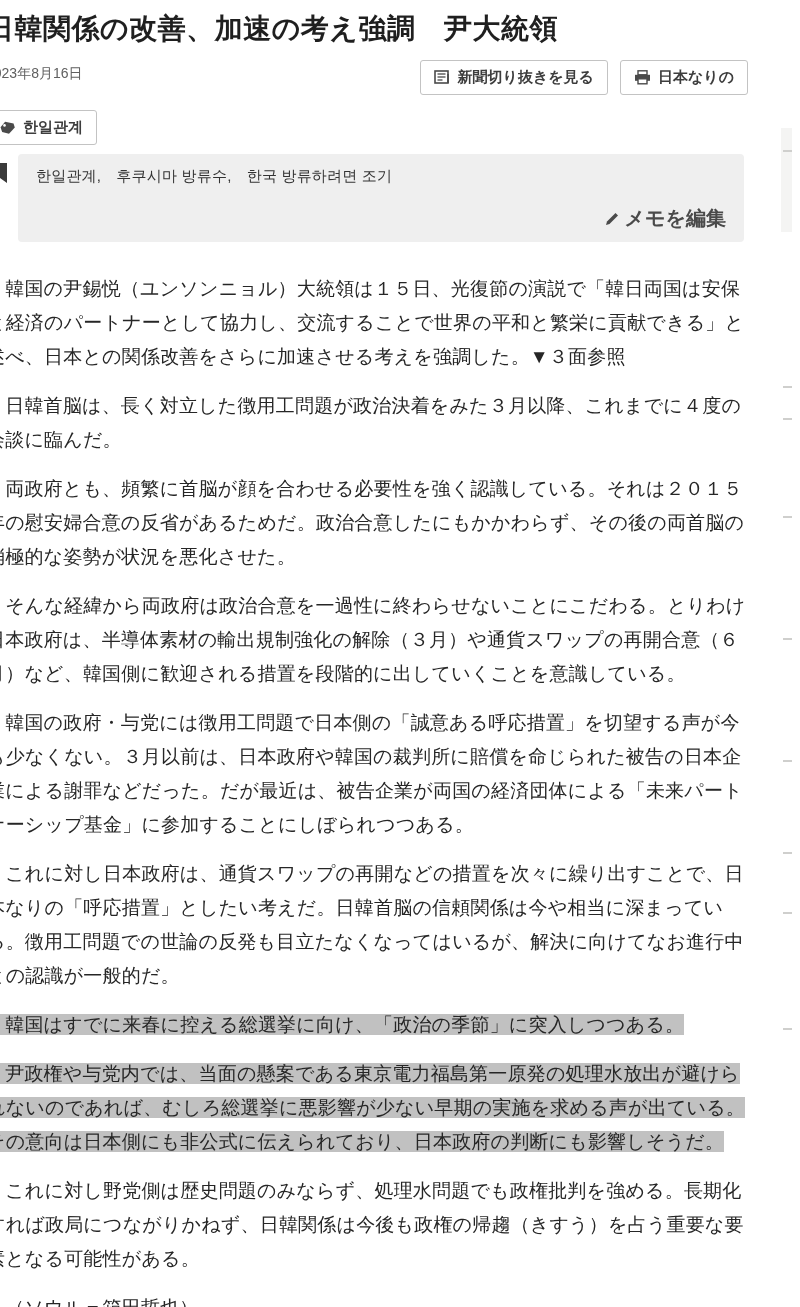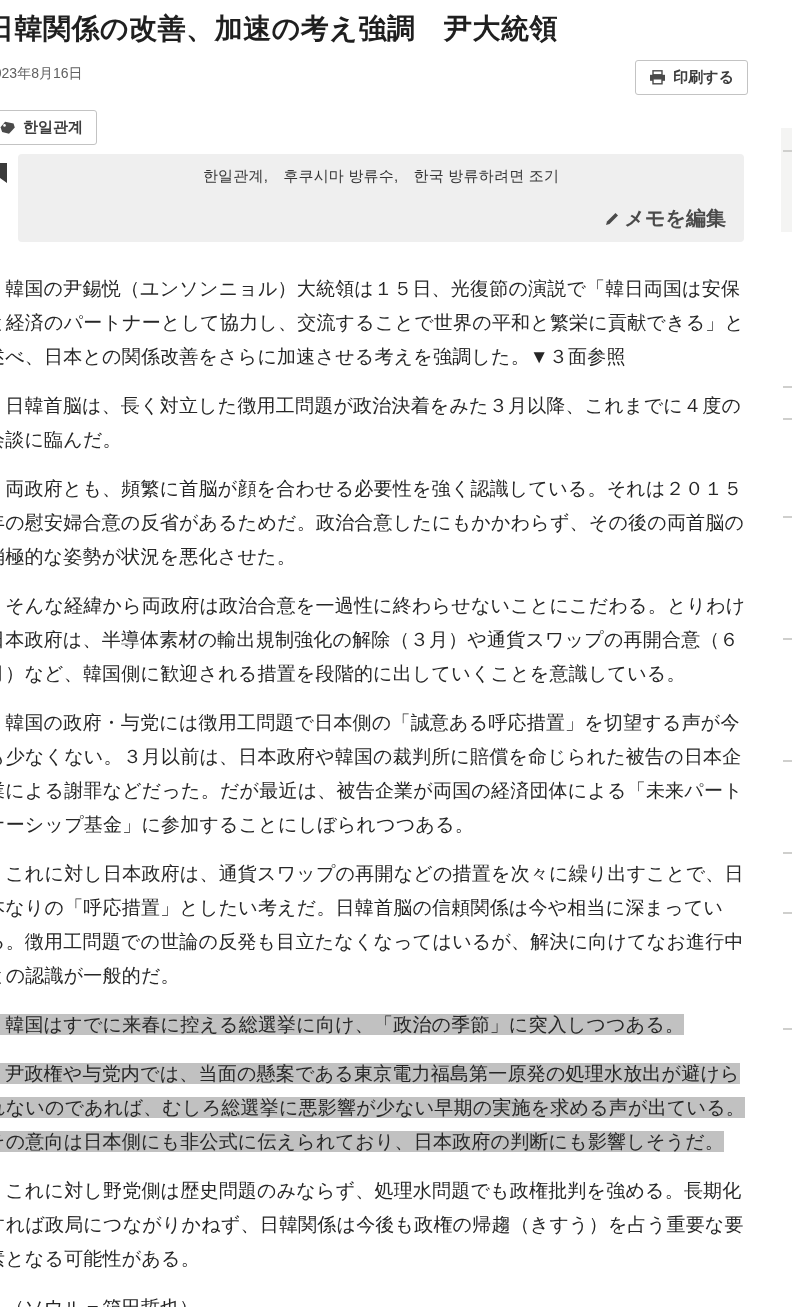--- a/index.html
+++ b/index.html
@@ -19,21 +19,21 @@
        font-family:"Liberation Sans",sans-serif;}
   .btn svg{flex:0 0 auto;}
 
   .tag-btn{margin-top:15px;}
 
   .memo-row{position:relative;margin-top:9px;}
   .bookmark-icon{position:absolute;left:7px;top:9px;width:16px;height:22px;}
   .memo-box{margin-left:32px;width:726px;height:88px;background:#efefef;
             border-radius:4px;box-sizing:border-box;padding:13px 18px 10px 18px;
             position:relative;}
-  .memo-text{font-size:15px;color:#333;letter-spacing:0.2px;text-align:center;}
+  .memo-text{font-size:15px;color:#333;letter-spacing:0.2px;}
   .memo-edit{position:absolute;right:18px;bottom:10px;display:inline-flex;
              align-items:center;gap:6px;font-size:20px;font-weight:bold;
              color:#4a4a4a;cursor:pointer;}
 
   .article{margin-top:30px;}
   .article p{margin:0 0 15px 0;font-size:19px;line-height:34px;color:#262626;
              letter-spacing:0.2px;word-break:break-all;}
   .article .hl{background:#c1c1c1;}
 
   .right-strip{position:absolute;right:0;top:128px;width:11px;height:104px;
@@ -47,26 +47,38 @@
   <div class="content">
 
     <h1 class="title">日韓関係の改善、加速の考え強調　尹大統領</h1>
 
     <div class="meta-row">
       <span class="date">2023年8月16日</span>
       <div class="toolbar">
         <button class="btn">
           <span style="display:inline-flex">
             <svg width="17" height="15" viewBox="0 0 17 15">
+              <rect x="1" y="1" width="13" height="12" fill="none" stroke="#4a4a4a" stroke-width="1.6"></rect>
+              <line x1="3.5" y1="4" x2="11.5" y2="4" stroke="#4a4a4a" stroke-width="1.3"></line>
+              <line x1="3.5" y1="7" x2="11.5" y2="7" stroke="#4a4a4a" stroke-width="1.3"></line>
+              <line x1="3.5" y1="10" x2="8.5" y2="10" stroke="#4a4a4a" stroke-width="1.3"></line>
+              <line x1="14" y1="4" x2="14" y2="13" stroke="#4a4a4a" stroke-width="1.6"></line>
+            </svg>
+          </span>
+          <span>新聞切り抜きを見る</span>
+        </button>
+        <button class="btn">
+          <span style="display:inline-flex">
+            <svg width="17" height="15" viewBox="0 0 17 15">
               <rect x="4" y="0.8" width="9" height="4" fill="none" stroke="#4a4a4a" stroke-width="1.4"></rect>
               <rect x="1" y="4.8" width="15" height="6" fill="#4a4a4a"></rect>
               <rect x="4" y="8.8" width="9" height="5" fill="#ffffff" stroke="#4a4a4a" stroke-width="1.4"></rect>
             </svg>
           </span>
-          <span>印刷する</span>
+          <span>日本なりの</span>
         </button>
       </div>
     </div>
 
     <button class="btn tag-btn">
       <span style="display:inline-flex">
         <svg width="16" height="15" viewBox="0 0 16 15">
           <path d="M1 5 L7 1.2 L14.5 5.5 L14.5 9.5 L7 13.8 L1 10 Z" fill="#4a4a4a" transform="rotate(-18 8 7.5)"></path>
           <circle cx="4.5" cy="5.4" r="1.3" fill="#ffffff"></circle>
         </svg>

